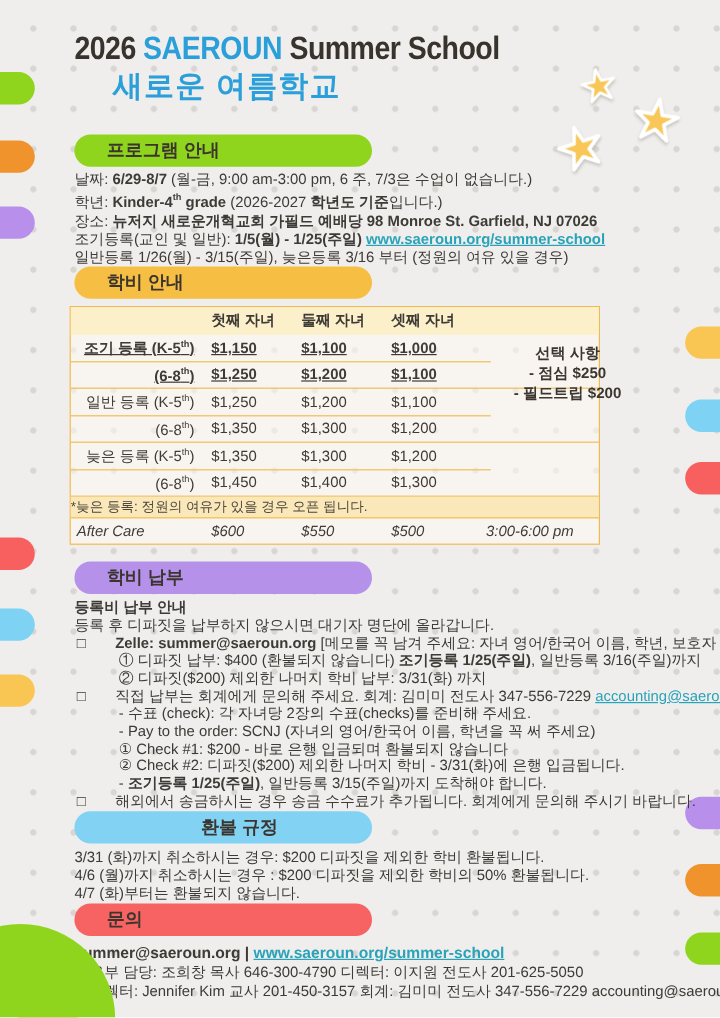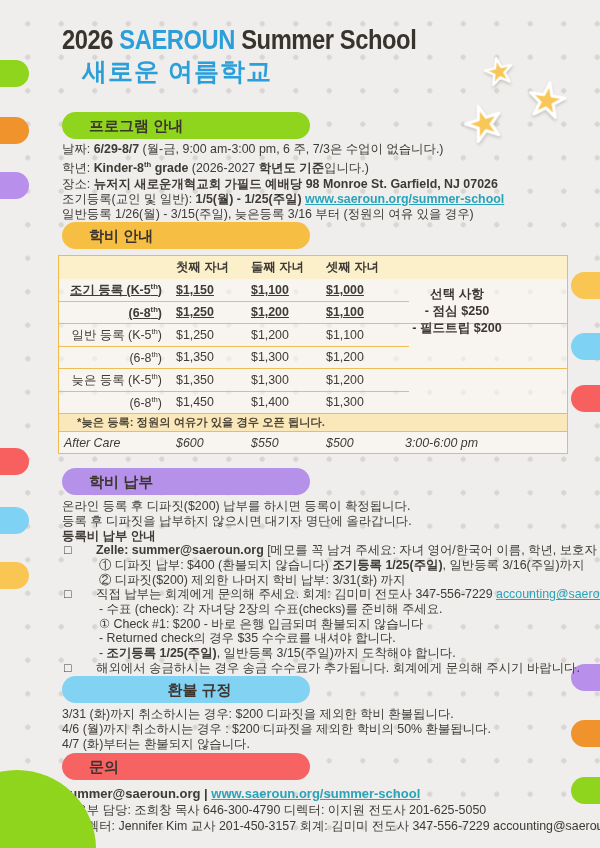--- a/index.html
+++ b/index.html
@@ -8,21 +8,21 @@
     background-color:#efeeec;
     background-image:radial-gradient(circle, #d8d5d2 2.3px, rgba(216,213,210,0) 2.9px);
     background-size:33.5px 33.5px; background-position:11px 7px;
     font-family:"Liberation Sans", sans-serif; color:#3e3a35;
   }
   .content{position:absolute; left:62px; top:0; width:524px;}
   
   .title1{margin-top:25px; height:30px; font-size:27px; font-weight:bold; letter-spacing:-0.5px;
           transform:scaleX(0.88); transform-origin:left center; white-space:nowrap; color:#39332e;}
   .title1 .brand{color:#2b9fd9;}
-  .title2{height:28px; font-size:25px; font-weight:bold; color:#2b9fd9; margin-left:20px; letter-spacing:1px;}
+  .title2{height:28px; font-size:25px; font-weight:bold; color:#2b9fd9; margin-left:32px; letter-spacing:1px;}
   
   .pill{height:27px; line-height:27px; width:248px; border-radius:14px; box-sizing:border-box;
         padding-left:27px; font-size:15px; font-weight:bold; color:#3b352e;}
   .pill.green{background:#8fd41d;}
   .pill.orange{background:#f6bf43;}
   .pill.purple{background:#b591ea;}
   .pill.blue{background:#82d2f4;text-align:center;}
   .pill.red{background:#f76262;}
   
   .tblock{font-size:12.4px;}
@@ -39,36 +39,36 @@
   .mt-prog{margin-top:3px;}
   .mt-pill2{margin-top:0px;}
   .mt-table{margin-top:6px;}
   .mt-pill3{margin-top:14px;}
   .mt-pay{margin-top:4px;}
   .mt-pill4{margin-top:0px;}
   .mt-refund{margin-top:4px;}
   .mt-pill5{margin-top:1px;}
   .mt-contact{margin-top:5px;}
   
-  .table{position:relative; margin-left:-4px; width:510px; box-sizing:border-box;
+  .table{position:relative; margin-left:-4px; width:442px; box-sizing:border-box;
          border:1.5px solid #f1ba4e; background:rgba(255,252,244,0.55); font-size:12.4px;}
   .trow{display:flex; position:relative; align-items:center; height:22px;}
   .trow.thead{height:23px; background:#fbf0ca; font-weight:bold;}
   .cell{box-sizing:border-box;}
   .cell.lbl{width:117px; text-align:right; padding-right:14px; white-space:nowrap;}
   .cell.c{width:75px; text-align:left; white-space:nowrap;}
   .boldrow{font-weight:bold;text-decoration:underline;}
   .fullline{border-bottom:1.5px solid #efbd55;}
   .shortline::after{content:""; position:absolute; left:0; bottom:-1px; width:350px; height:1.5px; background:#efbd55;}
-  .trow.noterow{height:17px; background:#fbe8ba; font-size:11.3px; padding-left:18px;
-                border-bottom:1.5px solid #efbd55; color:#4c4539;font-weight:bold;}
+  .trow.noterow{height:17px; background:#fbe8ba; font-size:11.3px; padding-left:0;
+                border-bottom:1.5px solid #efbd55; color:#4c4539;}
   .trow.aftercare{height:21px; font-style:italic;}
   .trow.aftercare .lbl{text-align:left; padding-left:5px;}
   .cell.time{flex:1; padding-left:4px; white-space:nowrap;}
-  .options{position:absolute; left:332px; top:30px; width:132px; text-align:center;
+  .options{position:absolute; left:348px; top:30px; width:132px; text-align:center;
            font-weight:bold; line-height:17px; font-size:12.6px; color:#3c362f;}
   
   .contact .line{line-height:16px;}
   .contact .line:first-child{font-size:13px; line-height:17px;}
   
   .deco{position:absolute; height:27px; width:43px; border-radius:14px;}
   .deco.l{left:-14px;} .deco.r{right:-14px;}
   .dgreen{background:#8fd41d;} .dorange{background:#f0932c;} .dpurple{background:#b88fea;}
   .dred{background:#f86060;} .dblue{background:#7ed2f4;} .dyellow{background:#f9c553;}
   .blob-green{position:absolute; left:-62px; top:770px; width:158px; height:158px; border-radius:50%; background:#8fd41d; z-index:2;}
@@ -106,21 +106,21 @@
   </svg>
 
   <div class="content">
 
     <div class="title1"><span>2026 </span><span class="brand">SAEROUN</span><span> Summer School</span></div>
     <div class="title2">새로운 여름학교</div>
 
     <div class="pill green mt-pill1">프로그램 안내</div>
     <div class="tblock mt-prog">
         <div class="line"><span>날짜: </span><span class="b">6/29-8/7</span><span> (월-금, 9:00 am-3:00 pm, 6 주, 7/3은 수업이 없습니다.)</span></div>
-        <div class="line"><span>학년: </span><span class="b">Kinder-8</span><span class="b sup">th</span><span class="b"> grade</span><span> (2026-2027 </span><span class="b">학년도 기준</span><span>입니다.)</span></div>
+        <div class="line"><span>학년: </span><span class="b">Kinder-4</span><span class="b sup">th</span><span class="b"> grade</span><span> (2026-2027 </span><span class="b">학년도 기준</span><span>입니다.)</span></div>
         <div class="line"><span>장소: </span><span class="b">뉴저지 새로운개혁교회 가필드 예배당 98 Monroe St. Garfield, NJ 07026</span></div>
         <div class="line"><span>조기등록(교인 및 일반): </span><span class="b">1/5(월) - 1/25(주일) </span><span class="b lk">www.saeroun.org/summer-school</span></div>
         <div class="line"><span>일반등록 1/26(월) - 3/15(주일), 늦은등록 3/16 부터 (정원의 여유 있을 경우)</span></div>
       </div>
 
     <div class="pill orange mt-pill2">학비 안내</div>
     <div class="table mt-table">
       <div class="trow thead">
         <div class="cell lbl"></div>
         <div class="cell c">첫째 자녀</div>
@@ -173,30 +173,30 @@
       </div>
       <div class="options">
         <div>선택 사항</div>
         <div>- 점심 $250</div>
         <div>- 필드트립 $200</div>
       </div>
     </div>
 
     <div class="pill purple mt-pill3">학비 납부</div>
     <div class="tblock pay mt-pay">
-        <div class="line"><span>온라인 등록 후 디파짓($200) 납부를 하시면 등록이 확정됩니다.</span></div>
+        <div class="line"><span class="b">등록비 납부 안내</span></div>
         <div class="line"><span>등록 후 디파짓을 납부하지 않으시면 대기자 명단에 올라갑니다.</span></div>
-        <div class="line"><span class="b">등록비 납부 안내</span></div>
         <div class="line"><span class="blt">□</span><span class="b">Zelle: summer@saeroun.org </span><span>[메모를 꼭 남겨 주세요: 자녀 영어/한국어 이름, 학년, 보호자 전화번호]</span></div>
         <div class="line ind"><span>① 디파짓 납부: $400 (환불되지 않습니다) </span><span class="b">조기등록 1/25(주일)</span><span>, 일반등록 3/16(주일)까지</span></div>
         <div class="line ind"><span>② 디파짓($200) 제외한 나머지 학비 납부: 3/31(화) 까지</span></div>
         <div class="line"><span class="blt">□</span><span>직접 납부는 회계에게 문의해 주세요. 회계: 김미미 전도사 347-556-7229 </span><span class="lk">accounting@saeroun.org</span></div>
         <div class="line ind"><span>- 수표 (check): 각 자녀당 2장의 수표(checks)를 준비해 주세요.</span></div>
+        <div class="line ind"><span>- Pay to the order: SCNJ (자녀의 영어/한국어 이름, 학년을 꼭 써 주세요)</span></div>
         <div class="line ind"><span>① Check #1: $200 - 바로 은행 입금되며 환불되지 않습니다</span></div>
-        <div class="line ind"><span>- Returned check의 경우 $35 수수료를 내셔야 합니다.</span></div>
+        <div class="line ind"><span>② Check #2: 디파짓($200) 제외한 나머지 학비 - 3/31(화)에 은행 입금됩니다.</span></div>
         <div class="line ind"><span>- </span><span class="b">조기등록 1/25(주일)</span><span>, 일반등록 3/15(주일)까지 도착해야 합니다.</span></div>
         <div class="line"><span class="blt">□</span><span>해외에서 송금하시는 경우 송금 수수료가 추가됩니다. 회계에게 문의해 주시기 바랍니다.</span></div>
       </div>
 
     <div class="pill blue mt-pill4">환불 규정</div>
     <div class="tblock refund mt-refund">
         <div class="line"><span>3/31 (화)까지 취소하시는 경우: $200 디파짓을 제외한 학비 환불됩니다.</span></div>
         <div class="line"><span>4/6 (월)까지 취소하시는 경우 : $200 디파짓을 제외한 학비의 50% 환불됩니다.</span></div>
         <div class="line"><span>4/7 (화)부터는 환불되지 않습니다.</span></div>
       </div>

